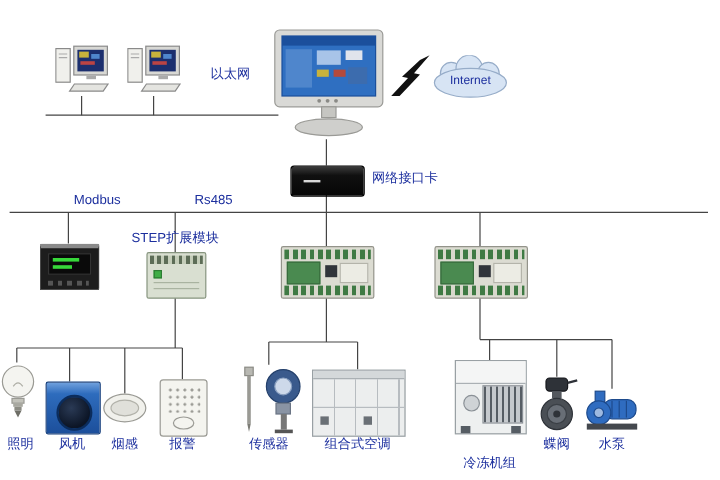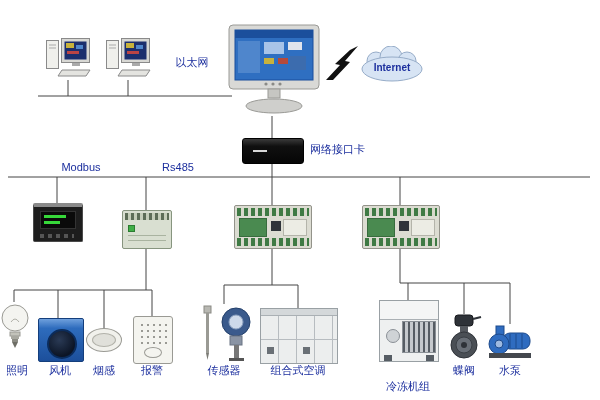--- a/index.html
+++ b/index.html
@@ -175,38 +175,39 @@
     <ellipse cx="46" cy="82" rx="28" ry="7" fill="#cfcfcc" stroke="#9a9a96"></ellipse>
   </svg>
 
   <svg class="abs" style="left:360px;top:46px" width="64" height="38">
     <circle cx="16" cy="15" r="9" fill="#d7e4f4" stroke="#96acc8"></circle>
     <circle cx="31" cy="11" r="11" fill="#d7e4f4" stroke="#96acc8"></circle>
     <circle cx="47" cy="15" r="9" fill="#d7e4f4" stroke="#96acc8"></circle>
     <ellipse cx="32" cy="23" rx="30" ry="12" fill="#d7e4f4" stroke="#96acc8"></ellipse>
     <ellipse cx="32" cy="22" rx="27" ry="10" fill="#d7e4f4"></ellipse>
   </svg>
-  <span class="lbl" style="left:362px;top:61px;width:60px;font-weight:bold;font-size:10px">Internet</span>
+  <span class="lbl" style="left:362px;top:61px;width:60px;font-weight:normal;font-size:10px">Internet</span>
 
   <div class="nic">
     <div class="slot"></div>
   </div>
   <span class="lbl" style="left:310px;top:143px;width:80px;text-align:left">网络接口卡</span>
 
   <span class="lbl" style="left:58px;top:161px;width:46px">Modbus</span>
   <span class="lbl" style="left:156px;top:161px;width:44px">Rs485</span>
 
   <div class="meter">
     <div class="scr">
       <div class="g1"></div>
         <div class="g2"></div>
     </div>
     <div class="btns"></div>
   </div>
 
+  <span class="lbl" style="left:101px;top:193px;width:90px">STEP扩展模块</span>
   <div class="module">
     <div class="term"></div>
       <div class="led"></div>
       <div class="ln1"></div>
       <div class="ln2"></div>
   </div>
 
   <div class="ctrl" style="left:234px;top:205px">
     <div class="t"></div>
       <div class="pcb"></div>

